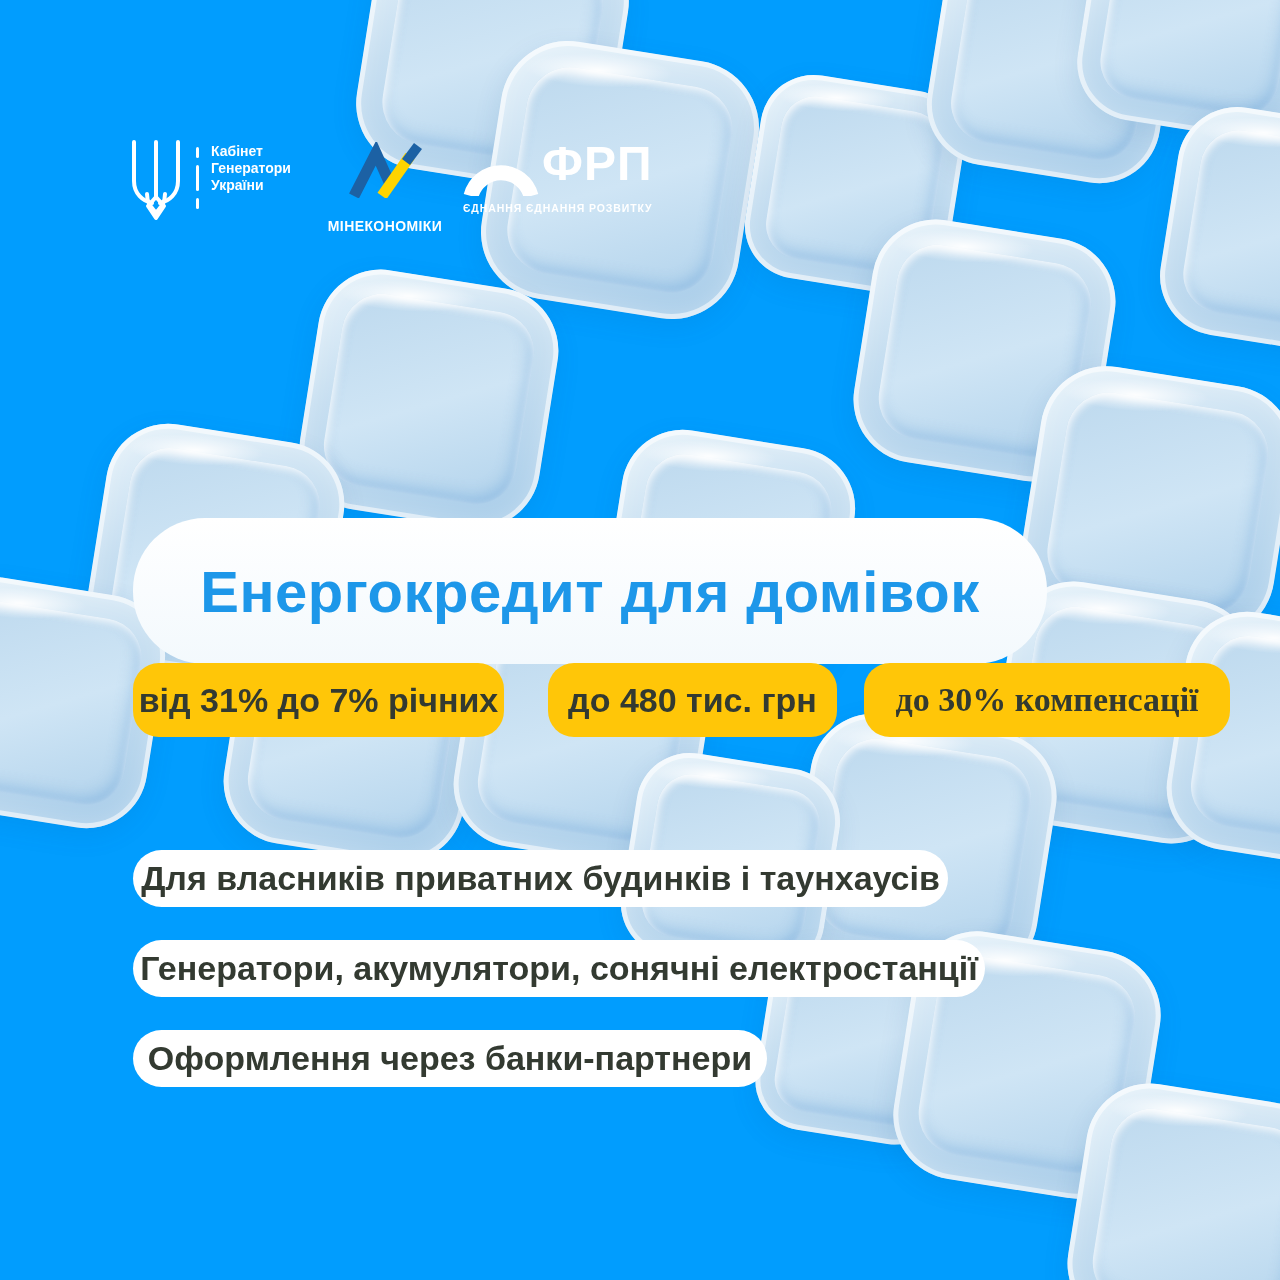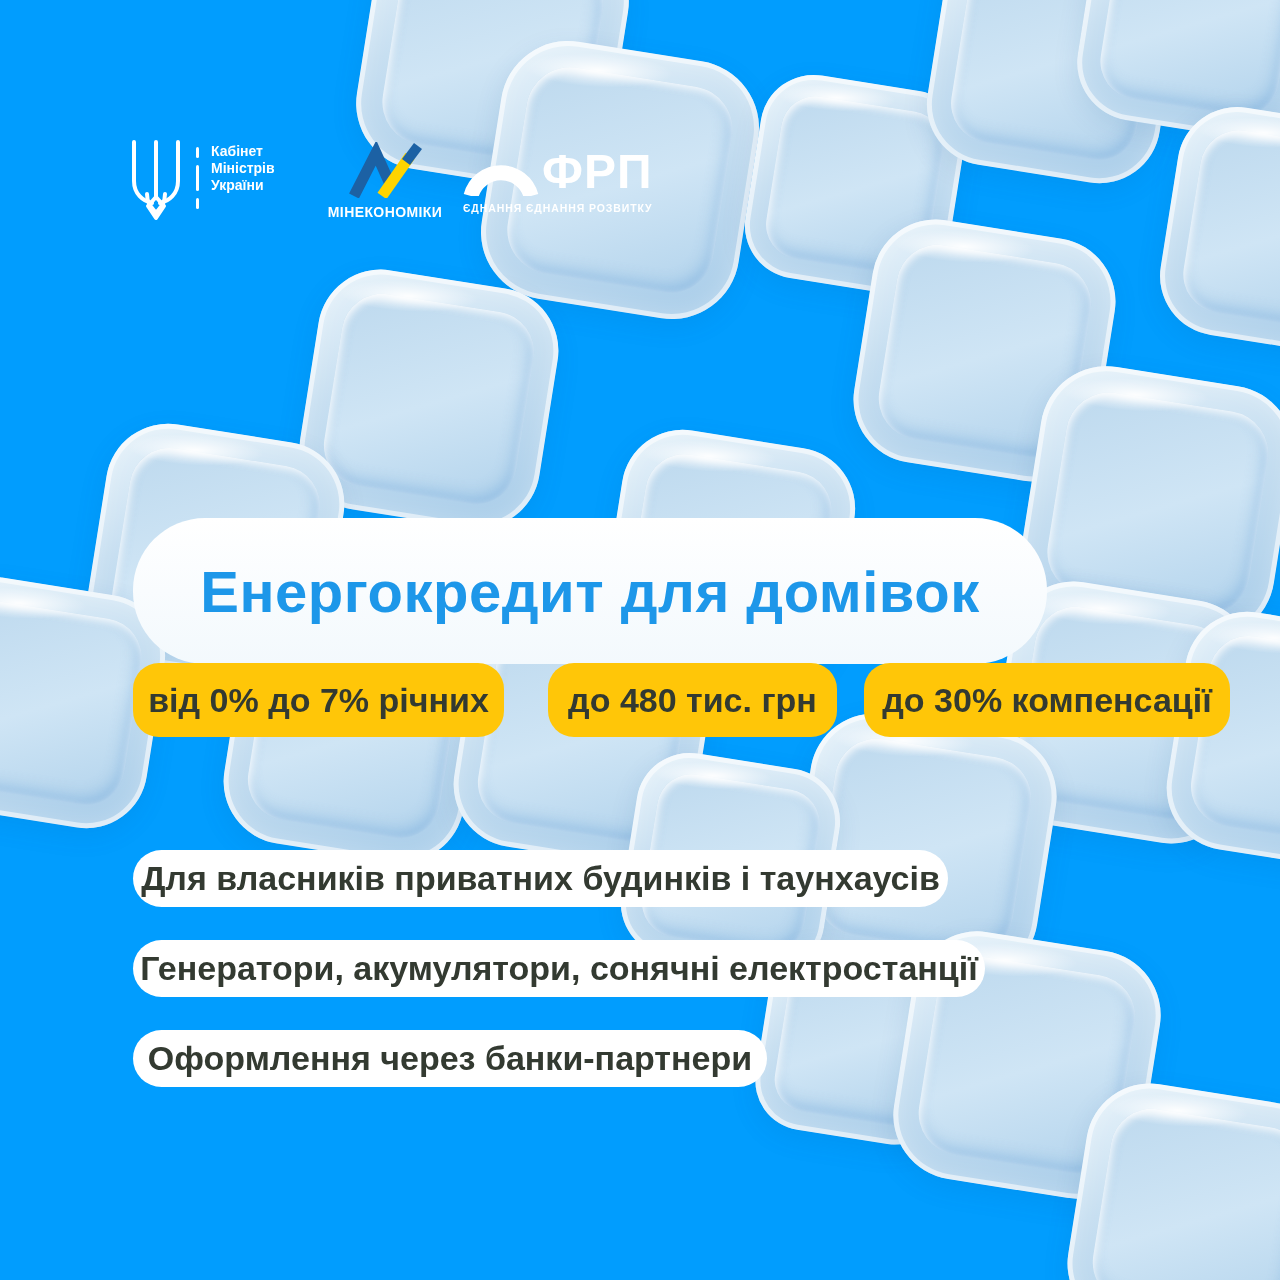--- a/index.html
+++ b/index.html
@@ -71,30 +71,30 @@
     top: 143px;
     color: #ffffff;
     font-size: 14px;
     font-weight: 700;
     line-height: 1.2;
     z-index: 3;
   }
 
   .minecon { position: absolute; left: 327px; top: 142px; width: 116px; text-align: center; z-index: 3; }
   .minecon-label {
-    margin-top: 2px;
+    margin-top: 16px;
     color: #ffffff;
     font-size: 14px;
     font-weight: 700;
     letter-spacing: 0.4px;
     white-space: nowrap;
   }
 
   .frp { position: absolute; left: 463px; top: 140px; z-index: 3; }
-  .frp-top { display: flex; align-items: flex-end; }
+  .frp-top { display: flex; align-items: flex-start; }
   .frp-abbr {
     color: #ffffff;
     font-size: 48px;
     font-weight: 800;
     letter-spacing: 1px;
     line-height: 1;
     margin-left: 3px;
   }
   .frp-tagline {
     margin-top: 6px;
@@ -146,21 +146,21 @@
     align-items: center;
     justify-content: center;
     color: #333a31;
     font-size: 34px;
     font-weight: 700;
     box-sizing: border-box;
     white-space: nowrap;
   }
   .term-1 { width: 371px; }
   .term-2 { width: 289px; margin-left: 17px; }
-  .term-3 { width: 366px; }
+  .term-3 { width: 366px; font-family: Liberation Serif, serif; }
 
   
   .condition-pill {
     position: absolute;
     left: 133px;
     height: 57px;
     border-radius: 34px;
     background: #ffffff;
     display: flex;
     align-items: center;
@@ -212,21 +212,21 @@
   </svg>
 
   <div class="separator">
     <span class="sep-s"></span>
       <span class="sep-l"></span>
       <span class="sep-s"></span>
   </div>
 
   <div class="cabinet-text">
     <div>Кабінет</div>
-    <div>Міністрів</div>
+    <div>Генератори</div>
     <div>України</div>
   </div>
 
   <div class="minecon">
     <svg width="78" height="56" viewBox="0 0 78 56" fill="none">
       <path d="M8 54 L30 11 L44 42" stroke="#1c61a4" stroke-width="11" stroke-linejoin="miter"></path>
       <path d="M36 54 L64 14" stroke="#ffd400" stroke-width="11"></path>
       <path d="M60 20 L72 4" stroke="#1c61a4" stroke-width="10"></path>
     </svg>
     <div class="minecon-label">МІНЕКОНОМІКИ</div>
@@ -240,21 +240,21 @@
       <div class="frp-abbr">ФРП</div>
     </div>
     <div class="frp-tagline">ЄДНАННЯ ЄДНАННЯ РОЗВИТКУ</div>
   </div>
 
   <div class="title-pill">
     <h1>Енергокредит для домівок</h1>
   </div>
 
   <div class="terms-row">
-    <div class="term-pill term-1">від 0% до 7% річних</div>
+    <div class="term-pill term-1">від 31% до 7% річних</div>
     <div class="term-pill term-2">до 480 тис. грн</div>
     <div class="term-pill term-3">до 30% компенсації</div>
   </div>
 
   <div class="condition-pill cond-1">Для власників приватних будинків і таунхаусів</div>
   <div class="condition-pill cond-3">Оформлення через банки-партнери</div>
   <div class="condition-pill cond-2">Генератори, акумулятори, сонячні електростанції</div>
 
 </div>
 

